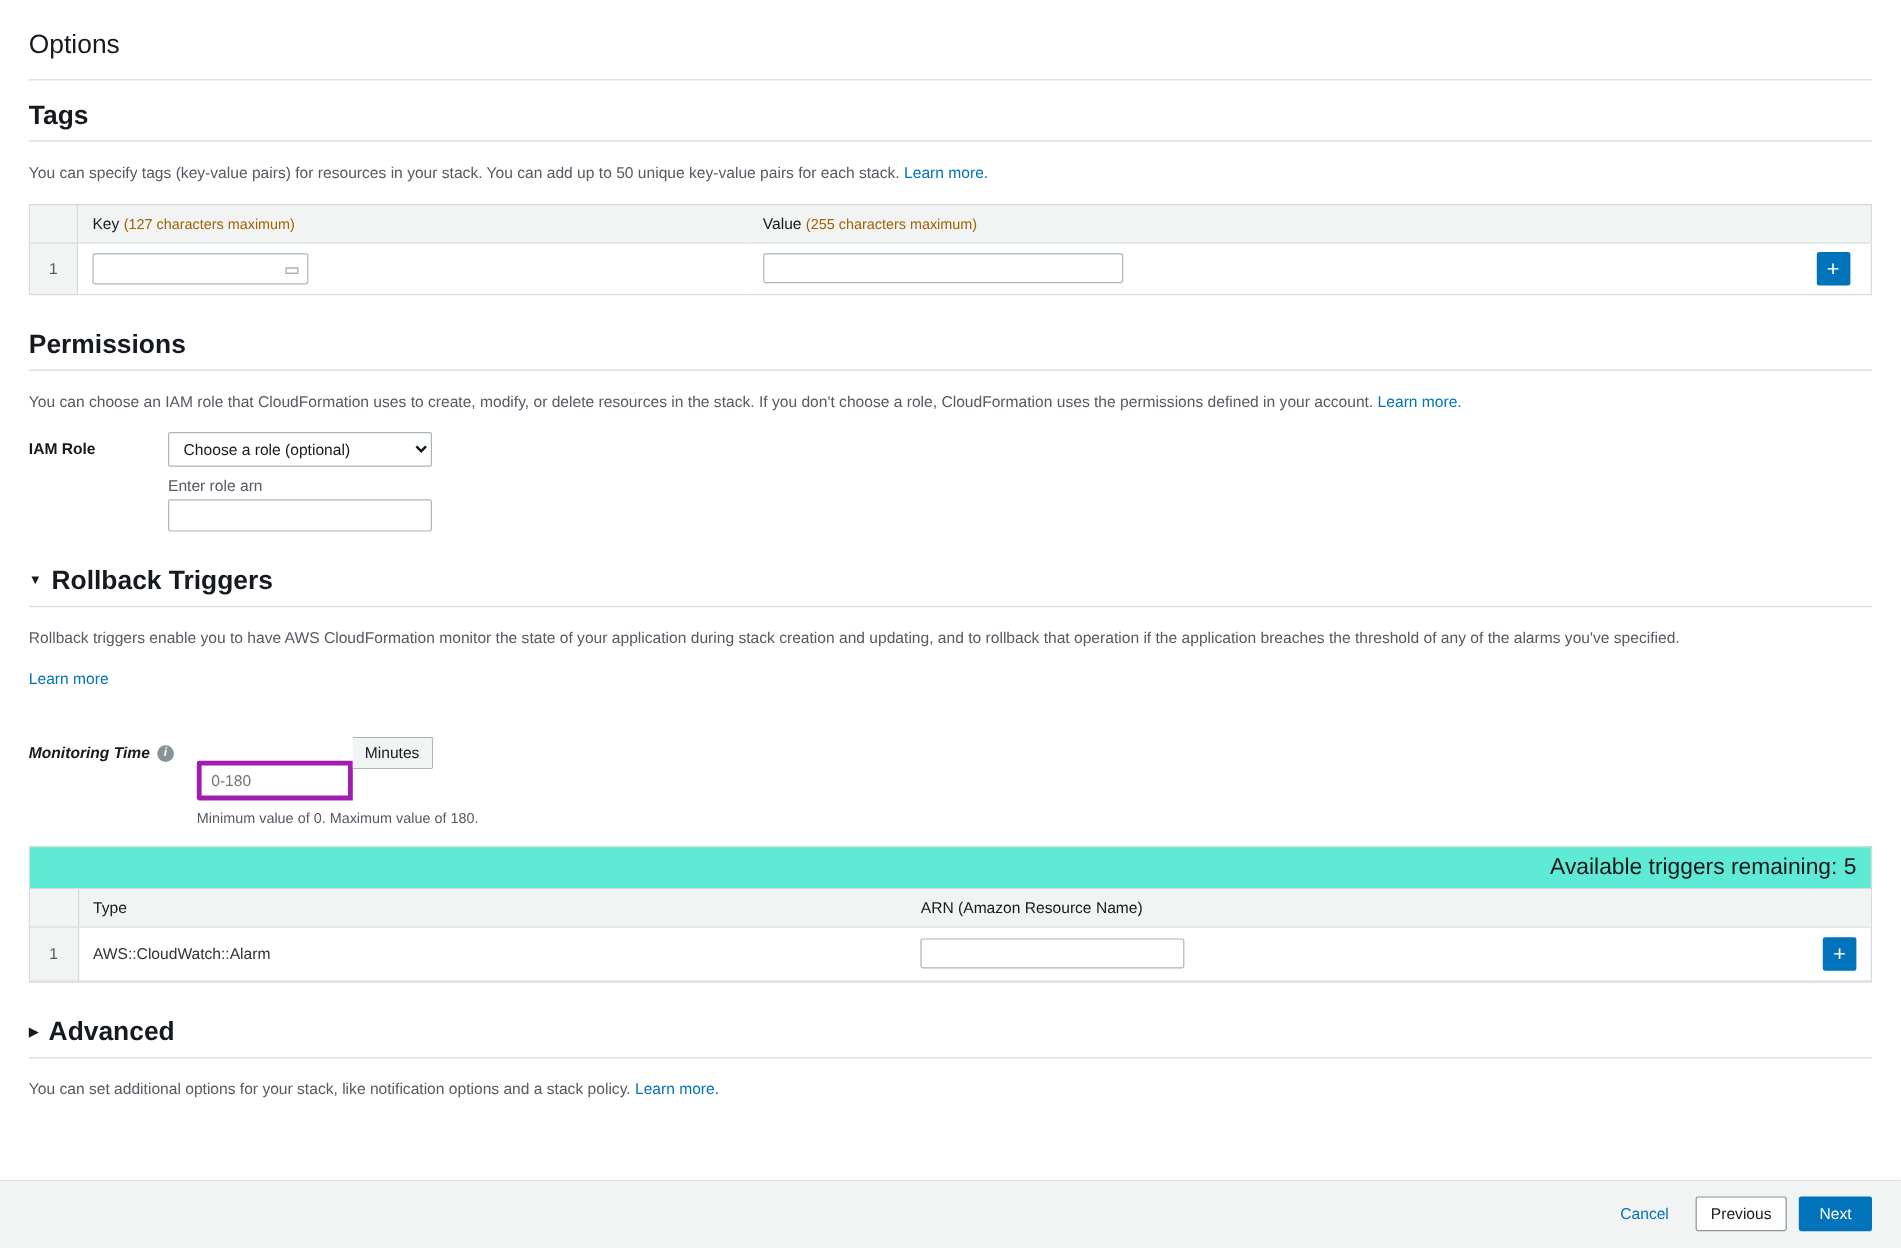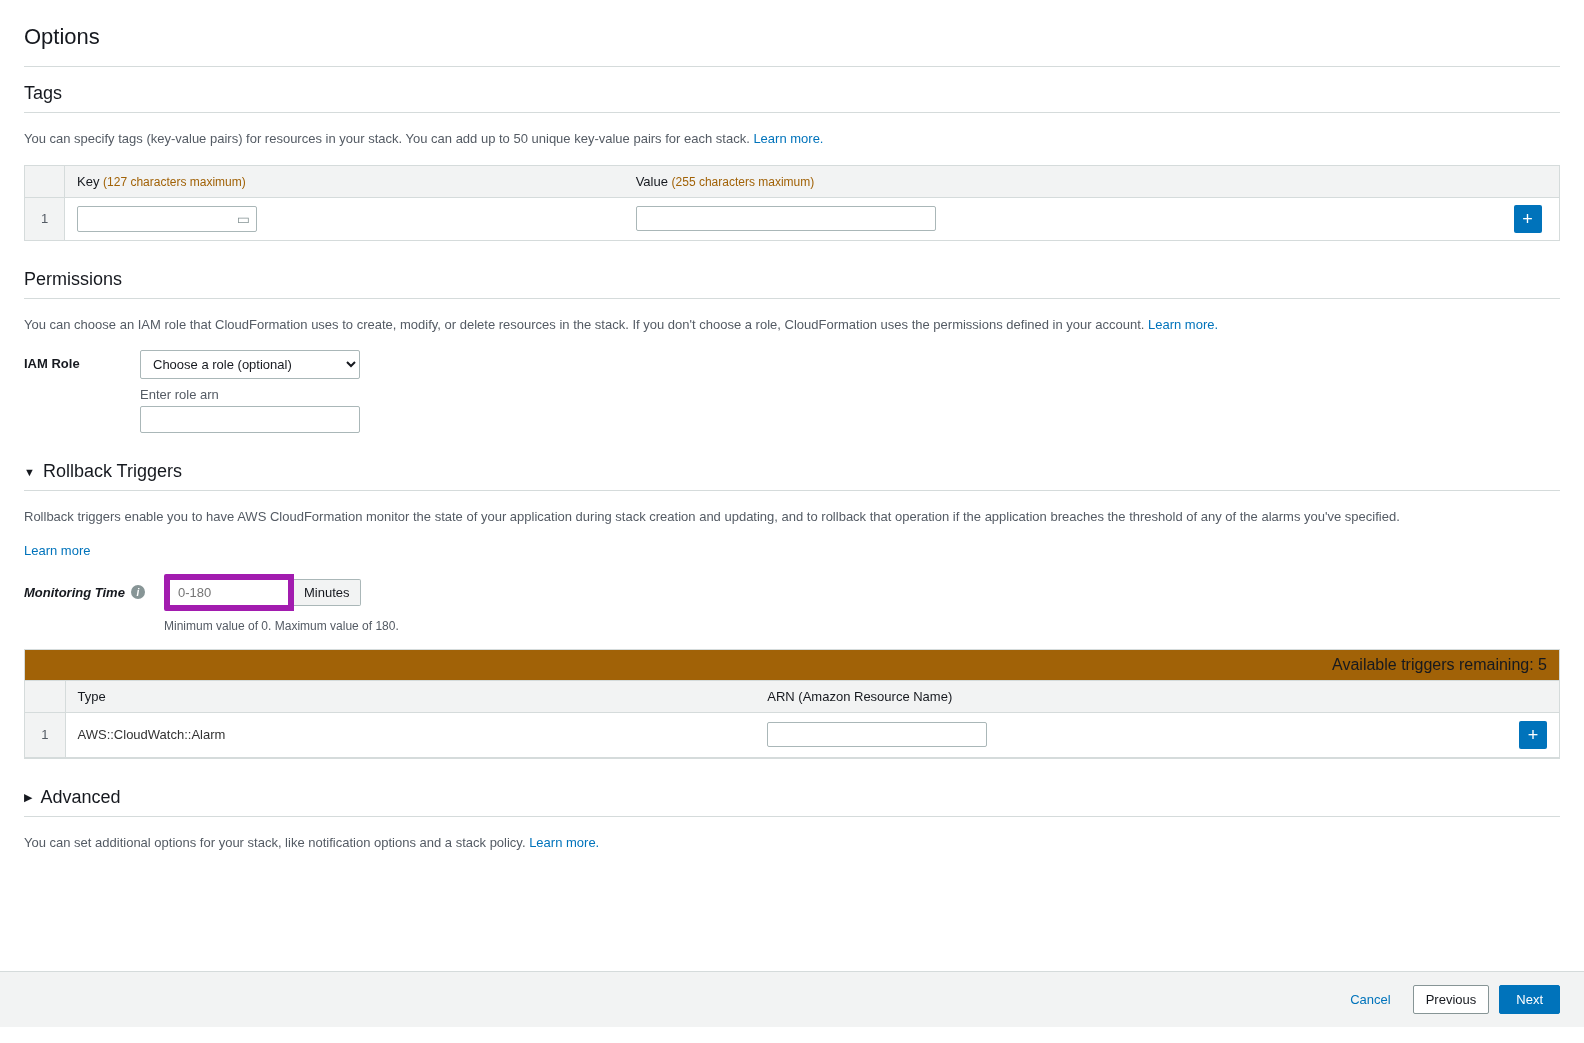--- a/index.html
+++ b/index.html
@@ -23,22 +23,22 @@
       margin-bottom: 16px;
     }
 
     .section-divider {
       border: none;
       border-top: 1px solid #d5dbdb;
       margin: 0 0 16px 0;
     }
 
     .section-title {
-      font-size: 18px;
-      font-weight: 400;
+      font-size: 22px;
+      font-weight: 700;
       color: #16191f;
       margin-bottom: 8px;
     }
 
     .section-desc {
       font-size: 13px;
       color: #545b64;
       margin-bottom: 16px;
       line-height: 1.5;
     }
@@ -239,27 +239,28 @@
       height: 14px;
       border-radius: 50%;
       background: #879596;
       color: #fff;
       font-size: 10px;
       font-weight: bold;
       cursor: pointer;
     }
 
     .monitoring-input {
-      border: 6px solid #a21caf;
+      border: 4px solid #a21caf;
       border-radius: 2px 0 0 2px;
       padding: 5px 8px;
       font-size: 13px;
       width: 130px;
       outline: none;
       color: #879596;
+      margin-top: 45px;
     }
 
     .monitoring-unit {
       border: 1px solid #aab7b8;
       border-left: none;
       border-radius: 0 2px 2px 0;
       padding: 5px 10px;
       font-size: 13px;
       background: #f2f3f3;
       color: #16191f;
@@ -272,24 +273,24 @@
       margin-left: 140px;
     }
 
     
     .triggers-table-wrapper {
       border: 1px solid #d5dbdb;
       margin-bottom: 24px;
     }
 
     .triggers-header {
-      background: #a16207;
+      background: #5eead4;
       padding: 6px 12px;
       text-align: right;
-      font-size: 16px;
+      font-size: 19px;
       color: #16191f;
       border-bottom: 1px solid #d5dbdb;
     }
 
     .triggers-table {
       width: 100%;
       border-collapse: collapse;
     }
 
     .triggers-table th {
@@ -335,21 +336,21 @@
 
     .advanced-header .arrow {
       margin-right: 8px;
       font-size: 11px;
       color: #16191f;
     }
 
     
     .footer-bar {
       position: fixed;
-      bottom: 16px;
+      bottom: 4px;
       left: 0;
       right: 0;
       background: #f2f3f3;
       border-top: 1px solid #d5dbdb;
       padding: 12px 24px;
       display: flex;
       justify-content: flex-end;
       align-items: center;
       gap: 10px;
       height: 56px;

